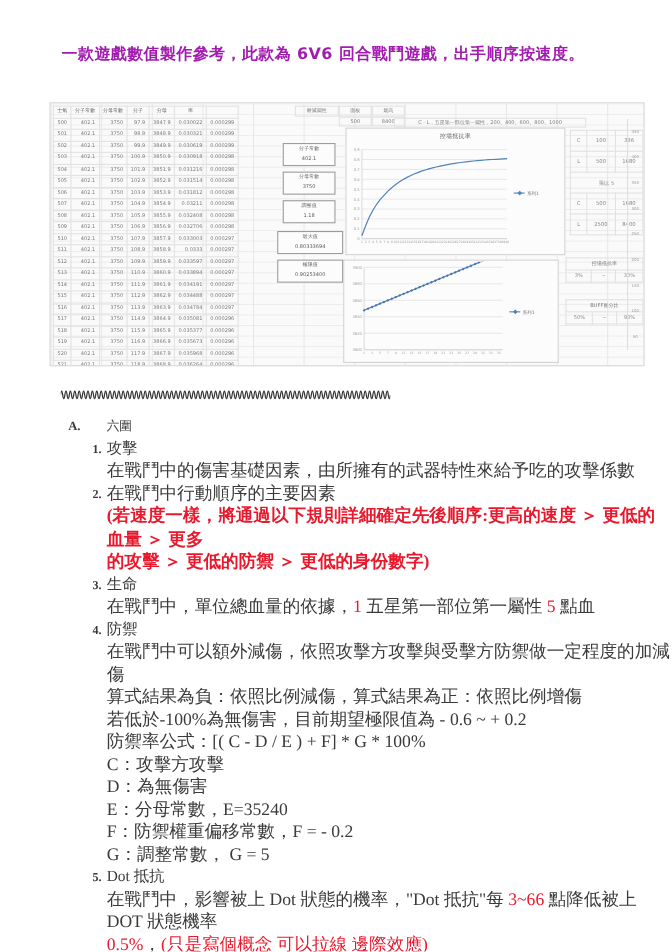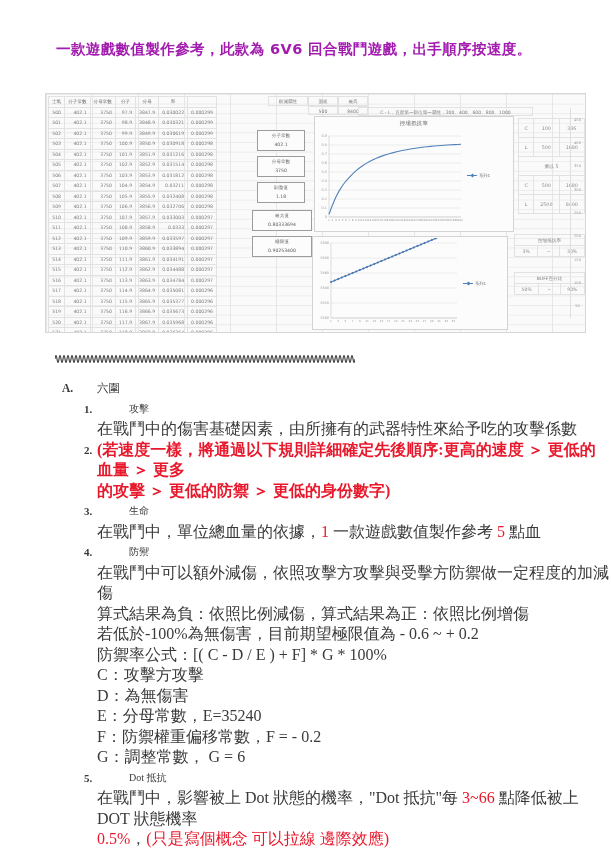--- a/index.html
+++ b/index.html
@@ -192,21 +192,21 @@
     font-weight:bold; font-family:"Liberation Serif",serif;
   }
   .lvlA .tx { padding-left:35px;margin-top:43px; }
 
   .item { position:relative; padding-left:97px; margin-top:0; }
   .item .num {
     position:absolute; left:84px; top:0;
     font-weight:bold; font-size:11px;
     font-family:"Liberation Serif",serif;
   }
-  .item .hd { font-size:10px;margin-left:32px; }
+  .item .hd { font-size:14px; }
   .item .ln { font-size:16px; }
 
   .red { color:#e8192c; }
   .redbold { color:#e8192c; font-weight:bold; }
 </style>
 </head>
 <body>
 
 <div class="doc-title">一款遊戲數值製作參考，此款為 6V6 回合戰鬥遊戲，出手順序按速度。</div>
 
@@ -695,40 +695,41 @@
     <span class="tx">六圍</span>
   </div>
   <div id="items">
       <div class="item">
         <span class="num">1.</span>
         <div class="hd">攻擊</div>
         <div class="ln"><span>在戰鬥中的傷害基礎因素，由所擁有的武器特性來給予吃的攻擊係數</span></div>
       </div>
       <div class="item">
         <span class="num">2.</span>
+        <div class="ln"><span>在戰鬥中行動順序的主要因素</span></div>
         <div class="ln"><span class="redbold">(若速度一樣，將通過以下規則詳細確定先後順序:更高的速度 ＞ 更低的血量 ＞ 更多</span></div>
         <div class="ln"><span class="redbold">的攻擊 ＞ 更低的防禦 ＞ 更低的身份數字)</span></div>
       </div>
       <div class="item">
         <span class="num">3.</span>
         <div class="hd">生命</div>
-        <div class="ln"><span>在戰鬥中，單位總血量的依據，</span><span class="red">1</span><span> 一款遊戲數值製作參考 </span><span class="red">5</span><span> 點血</span></div>
+        <div class="ln"><span>在戰鬥中，單位總血量的依據，</span><span class="red">1</span><span> 五星第一部位第一屬性 </span><span class="red">5</span><span> 點血</span></div>
       </div>
       <div class="item">
         <span class="num">4.</span>
         <div class="hd">防禦</div>
         <div class="ln"><span>在戰鬥中可以額外減傷，依照攻擊方攻擊與受擊方防禦做一定程度的加減傷</span></div>
         <div class="ln"><span>算式結果為負：依照比例減傷，算式結果為正：依照比例增傷</span></div>
         <div class="ln"><span>若低於-100%為無傷害，目前期望極限值為 - 0.6 ~ + 0.2</span></div>
         <div class="ln"><span>防禦率公式：[( C - D / E ) + F] * G * 100%</span></div>
         <div class="ln"><span>C：攻擊方攻擊</span></div>
         <div class="ln"><span>D：為無傷害</span></div>
         <div class="ln"><span>E：分母常數，E=35240</span></div>
         <div class="ln"><span>F：防禦權重偏移常數，F = - 0.2</span></div>
-        <div class="ln"><span>G：調整常數， G = 6</span></div>
+        <div class="ln"><span>G：調整常數， G = 5</span></div>
       </div>
       <div class="item">
         <span class="num">5.</span>
         <div class="hd">Dot 抵抗</div>
         <div class="ln"><span>在戰鬥中，影響被上 Dot 狀態的機率，"Dot 抵抗"每 </span><span class="red">3~66</span><span> 點降低被上 DOT 狀態機率</span></div>
         <div class="ln"><span class="red">0.5%</span><span>，</span><span class="red">(只是寫個概念 可以拉線 邊際效應)</span></div>
       </div>
     </div>
 </div>
 

